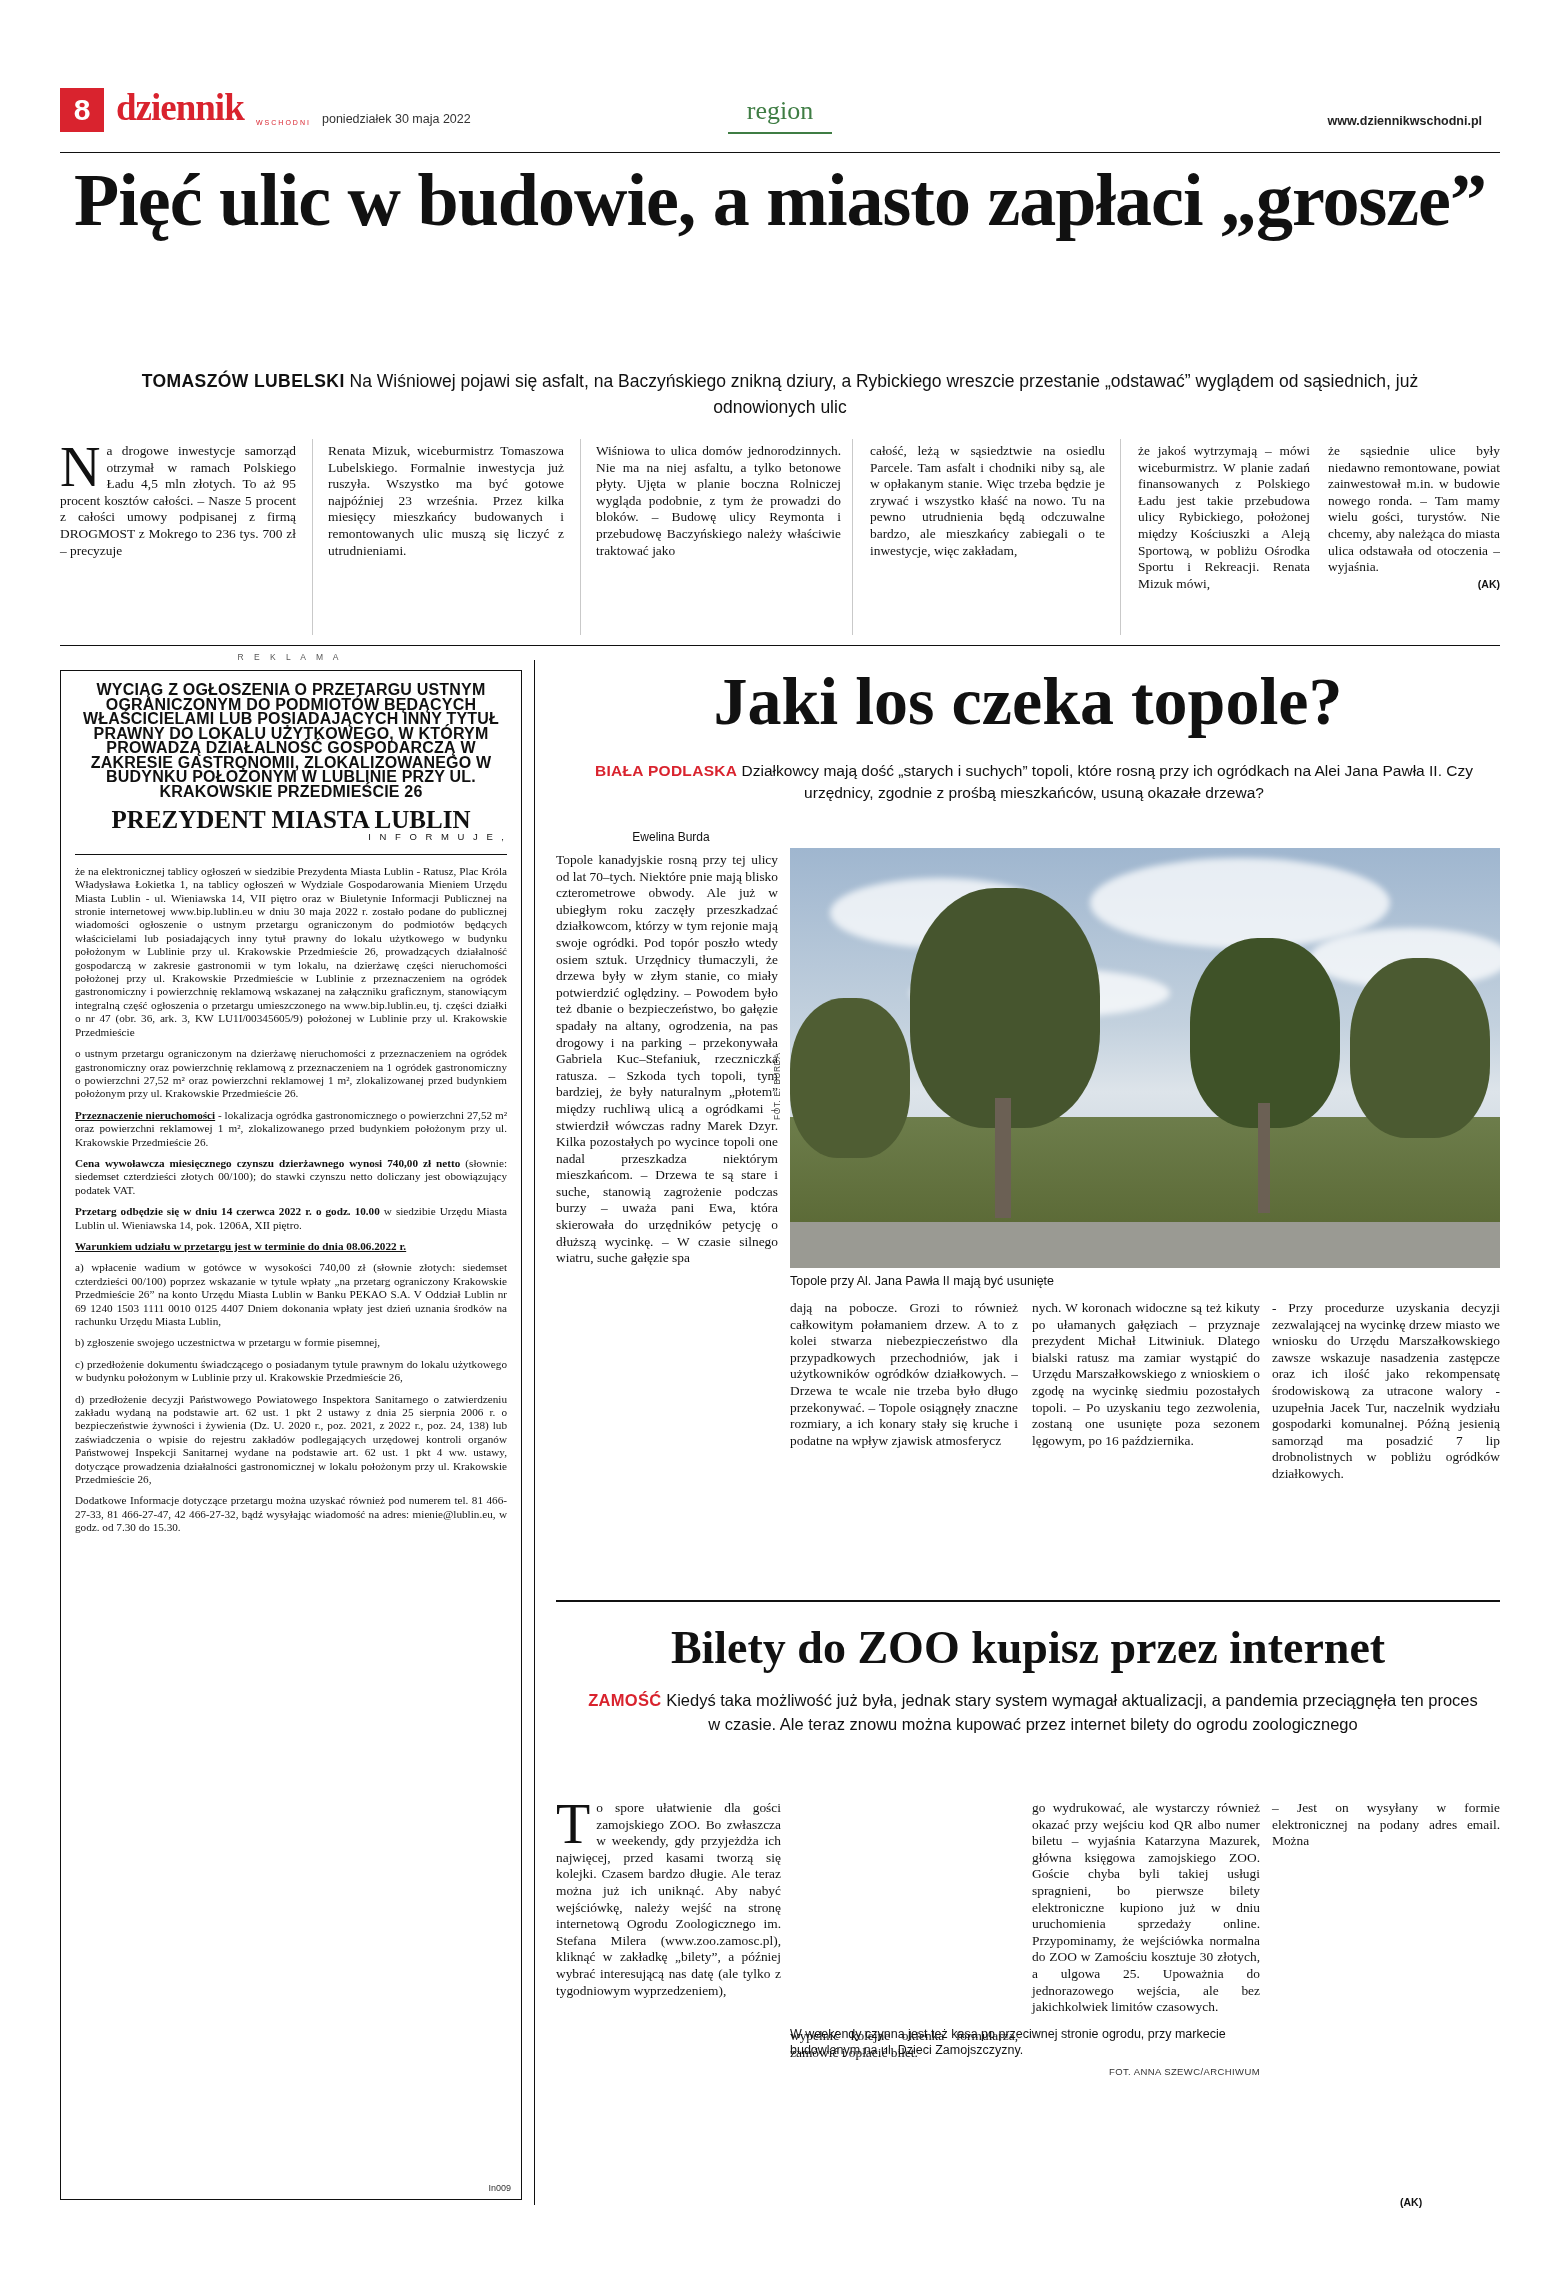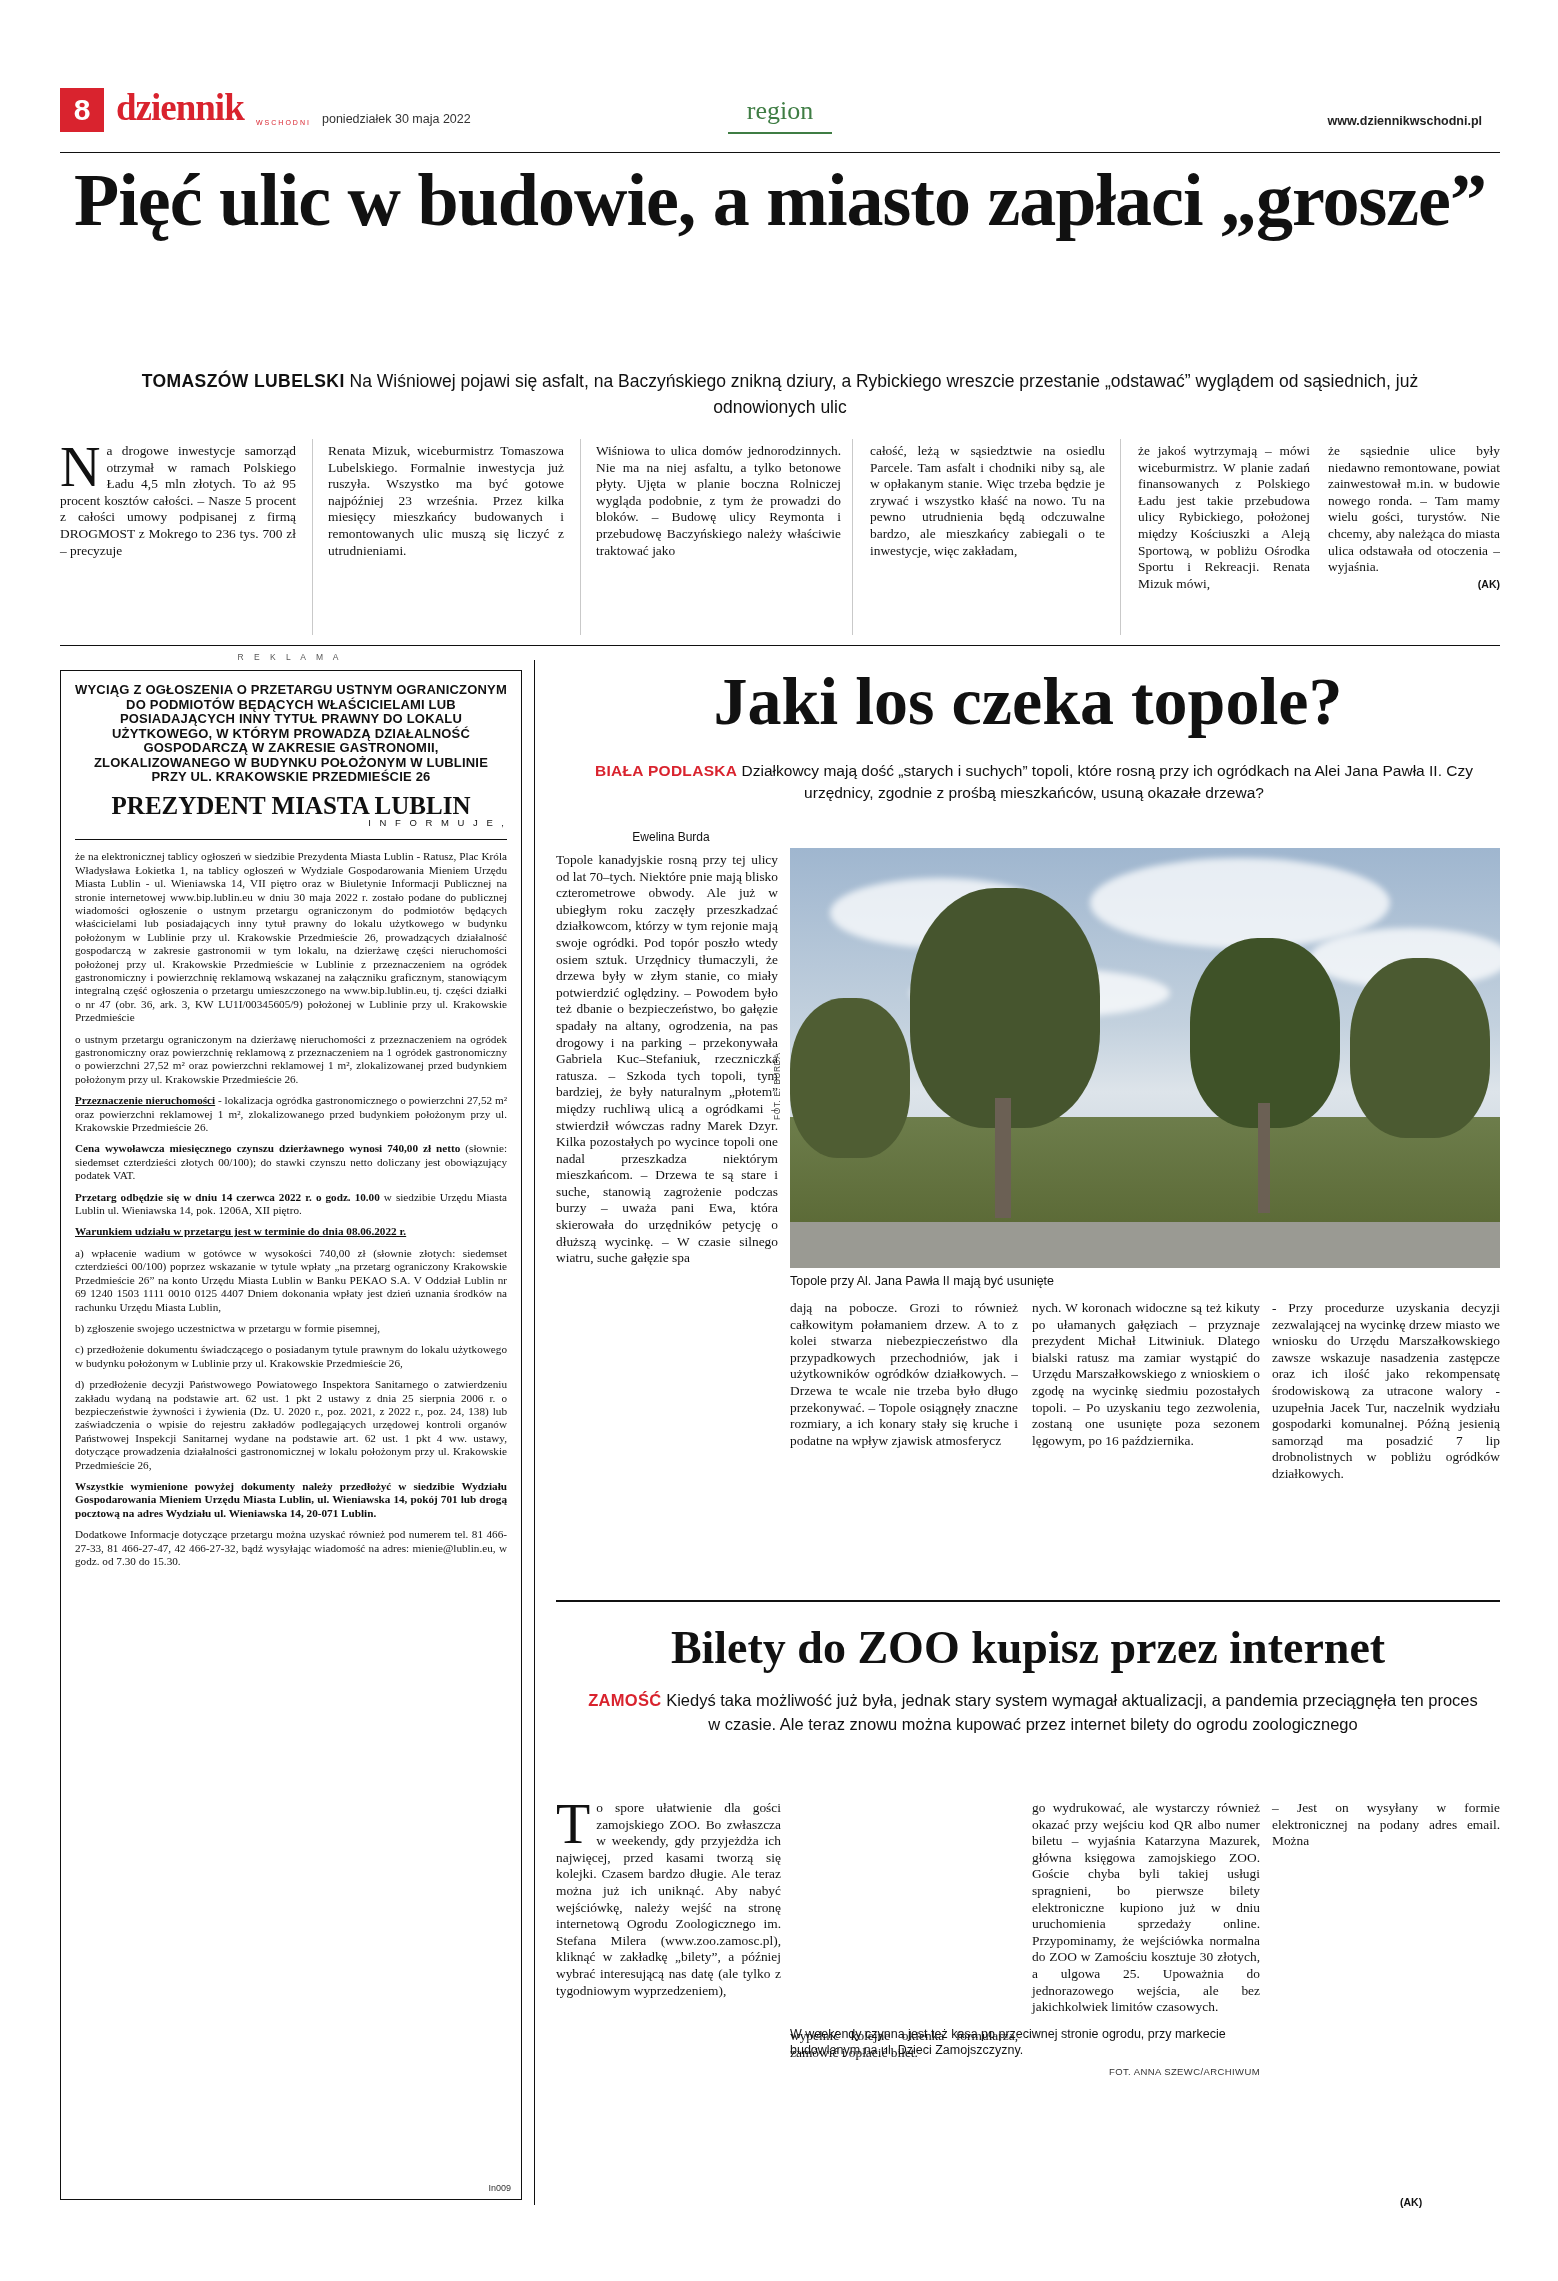--- a/index.html
+++ b/index.html
@@ -48,21 +48,21 @@
   .vrule{position:absolute;background:#111;width:1px;}
 
   
   .reklama{position:absolute;left:60px;top:652px;width:460px;text-align:center;
            font-family:"Liberation Sans",sans-serif;font-size:8.5px;letter-spacing:4px;color:#555;}
 
   
   .adbox{position:absolute;left:60px;top:670px;width:462px;height:1530px;border:1px solid #111;
          box-sizing:border-box;padding:12px 14px;font-size:11.2px;line-height:13.4px;text-align:justify;}
   .adbox .cap{text-align:center;font-family:"Liberation Sans",sans-serif;font-weight:bold;
-              font-size:13px;line-height:14.5px;letter-spacing:.2px;}
+              font-size:16px;line-height:14.5px;letter-spacing:.2px;}
   .adbox h2{text-align:center;font-family:"Liberation Serif",serif;font-size:25px;font-weight:bold;
             margin:14px 0 4px 0;}
   .adbox .informuje{text-align:right;font-family:"Liberation Sans",sans-serif;font-size:9.5px;
                     letter-spacing:3px;margin-bottom:10px;}
   .adbox p{margin:0 0 8px 0;}
   .adbox .u{text-decoration:underline;}
   .adbox b{font-weight:bold;}
   .adline{height:1px;background:#111;margin:10px 0;}
   .adcode{position:absolute;right:10px;bottom:4px;font-family:"Liberation Sans",sans-serif;
           font-size:9px;color:#333;}
@@ -173,21 +173,20 @@
     <p>że na elektronicznej tablicy ogłoszeń w siedzibie Prezydenta Miasta Lublin - Ratusz, Plac Króla Władysława Łokietka 1, na tablicy ogłoszeń w Wydziale Gospodarowania Mieniem Urzędu Miasta Lublin - ul. Wieniawska 14, VII piętro oraz w Biuletynie Informacji Publicznej na stronie internetowej www.bip.lublin.eu w dniu 30 maja 2022 r. zostało podane do publicznej wiadomości ogłoszenie o ustnym przetargu ograniczonym do podmiotów będących właścicielami lub posiadających inny tytuł prawny do lokalu użytkowego w budynku położonym w Lublinie przy ul. Krakowskie Przedmieście 26, prowadzących działalność gospodarczą w zakresie gastronomii w tym lokalu, na dzierżawę części nieruchomości położonej przy ul. Krakowskie Przedmieście w Lublinie z przeznaczeniem na ogródek gastronomiczny i powierzchnię reklamową wskazanej na załączniku graficznym, stanowiącym integralną część ogłoszenia o przetargu umieszczonego na www.bip.lublin.eu, tj. części działki o nr 47 (obr. 36, ark. 3, KW LU1I/00345605/9) położonej w Lublinie przy ul. Krakowskie Przedmieście</p>
     <p>o ustnym przetargu ograniczonym na dzierżawę nieruchomości z przeznaczeniem na ogródek gastronomiczny oraz powierzchnię reklamową z przeznaczeniem na 1 ogródek gastronomiczny o powierzchni 27,52 m² oraz powierzchni reklamowej 1 m², zlokalizowanej przed budynkiem położonym przy ul. Krakowskie Przedmieście 26.</p>
     <p><b class="u">Przeznaczenie nieruchomości</b><span> - lokalizacja ogródka gastronomicznego o powierzchni 27,52 m² oraz powierzchni reklamowej 1 m², zlokalizowanego przed budynkiem położonym przy ul. Krakowskie Przedmieście 26.</span></p>
     <p><b>Cena wywoławcza miesięcznego czynszu dzierżawnego wynosi 740,00 zł netto</b><span> (słownie: siedemset czterdzieści złotych 00/100); do stawki czynszu netto doliczany jest obowiązujący podatek VAT.</span></p>
     <p><b>Przetarg odbędzie się w dniu 14 czerwca 2022 r. o godz. 10.00</b><span> w siedzibie Urzędu Miasta Lublin ul. Wieniawska 14, pok. 1206A, XII piętro.</span></p>
     <p><b class="u">Warunkiem udziału w przetargu jest w terminie do dnia 08.06.2022 r.</b></p>
     <p>a) wpłacenie wadium w gotówce w wysokości 740,00 zł (słownie złotych: siedemset czterdzieści 00/100) poprzez wskazanie w tytule wpłaty „na przetarg ograniczony Krakowskie Przedmieście 26” na konto Urzędu Miasta Lublin w Banku PEKAO S.A. V Oddział Lublin nr 69 1240 1503 1111 0010 0125 4407 Dniem dokonania wpłaty jest dzień uznania środków na rachunku Urzędu Miasta Lublin,</p>
     <p>b) zgłoszenie swojego uczestnictwa w przetargu w formie pisemnej,</p>
     <p>c) przedłożenie dokumentu świadczącego o posiadanym tytule prawnym do lokalu użytkowego w budynku położonym w Lublinie przy ul. Krakowskie Przedmieście 26,</p>
     <p>d) przedłożenie decyzji Państwowego Powiatowego Inspektora Sanitarnego o zatwierdzeniu zakładu wydaną na podstawie art. 62 ust. 1 pkt 2 ustawy z dnia 25 sierpnia 2006 r. o bezpieczeństwie żywności i żywienia (Dz. U. 2020 r., poz. 2021, z 2022 r., poz. 24, 138) lub zaświadczenia o wpisie do rejestru zakładów podlegających urzędowej kontroli organów Państwowej Inspekcji Sanitarnej wydane na podstawie art. 62 ust. 1 pkt 4 ww. ustawy, dotyczące prowadzenia działalności gastronomicznej w lokalu położonym przy ul. Krakowskie Przedmieście 26,</p>
-    <p><b>Wszystkie wymienione powyżej dokumenty należy przedłożyć w siedzibie Wydziału Gospodarowania Mieniem Urzędu Miasta Lublin, ul. Wieniawska 14, pokój 701 lub drogą pocztową na adres Wydziału ul. Wieniawska 14, 20-071 Lublin.</b></p>
     <p>Dodatkowe Informacje dotyczące przetargu można uzyskać również pod numerem tel. 81 466-27-33, 81 466-27-47, 42 466-27-32, bądź wysyłając wiadomość na adres: mienie@lublin.eu, w godz. od 7.30 do 15.30.</p>
     <div class="adcode">In009</div>
   </div>
 
   <div class="h2head">Jaki los czeka topole?</div>
   <div class="h2lead">
     <span class="city">BIAŁA PODLASKA</span>
     <span>Działkowcy mają dość „starych i suchych” topoli, które rosną przy ich ogródkach na Alei Jana Pawła II. Czy urzędnicy, zgodnie z prośbą mieszkańców, usuną okazałe drzewa?</span>
   </div>
   <div class="byline2">Ewelina Burda</div>

